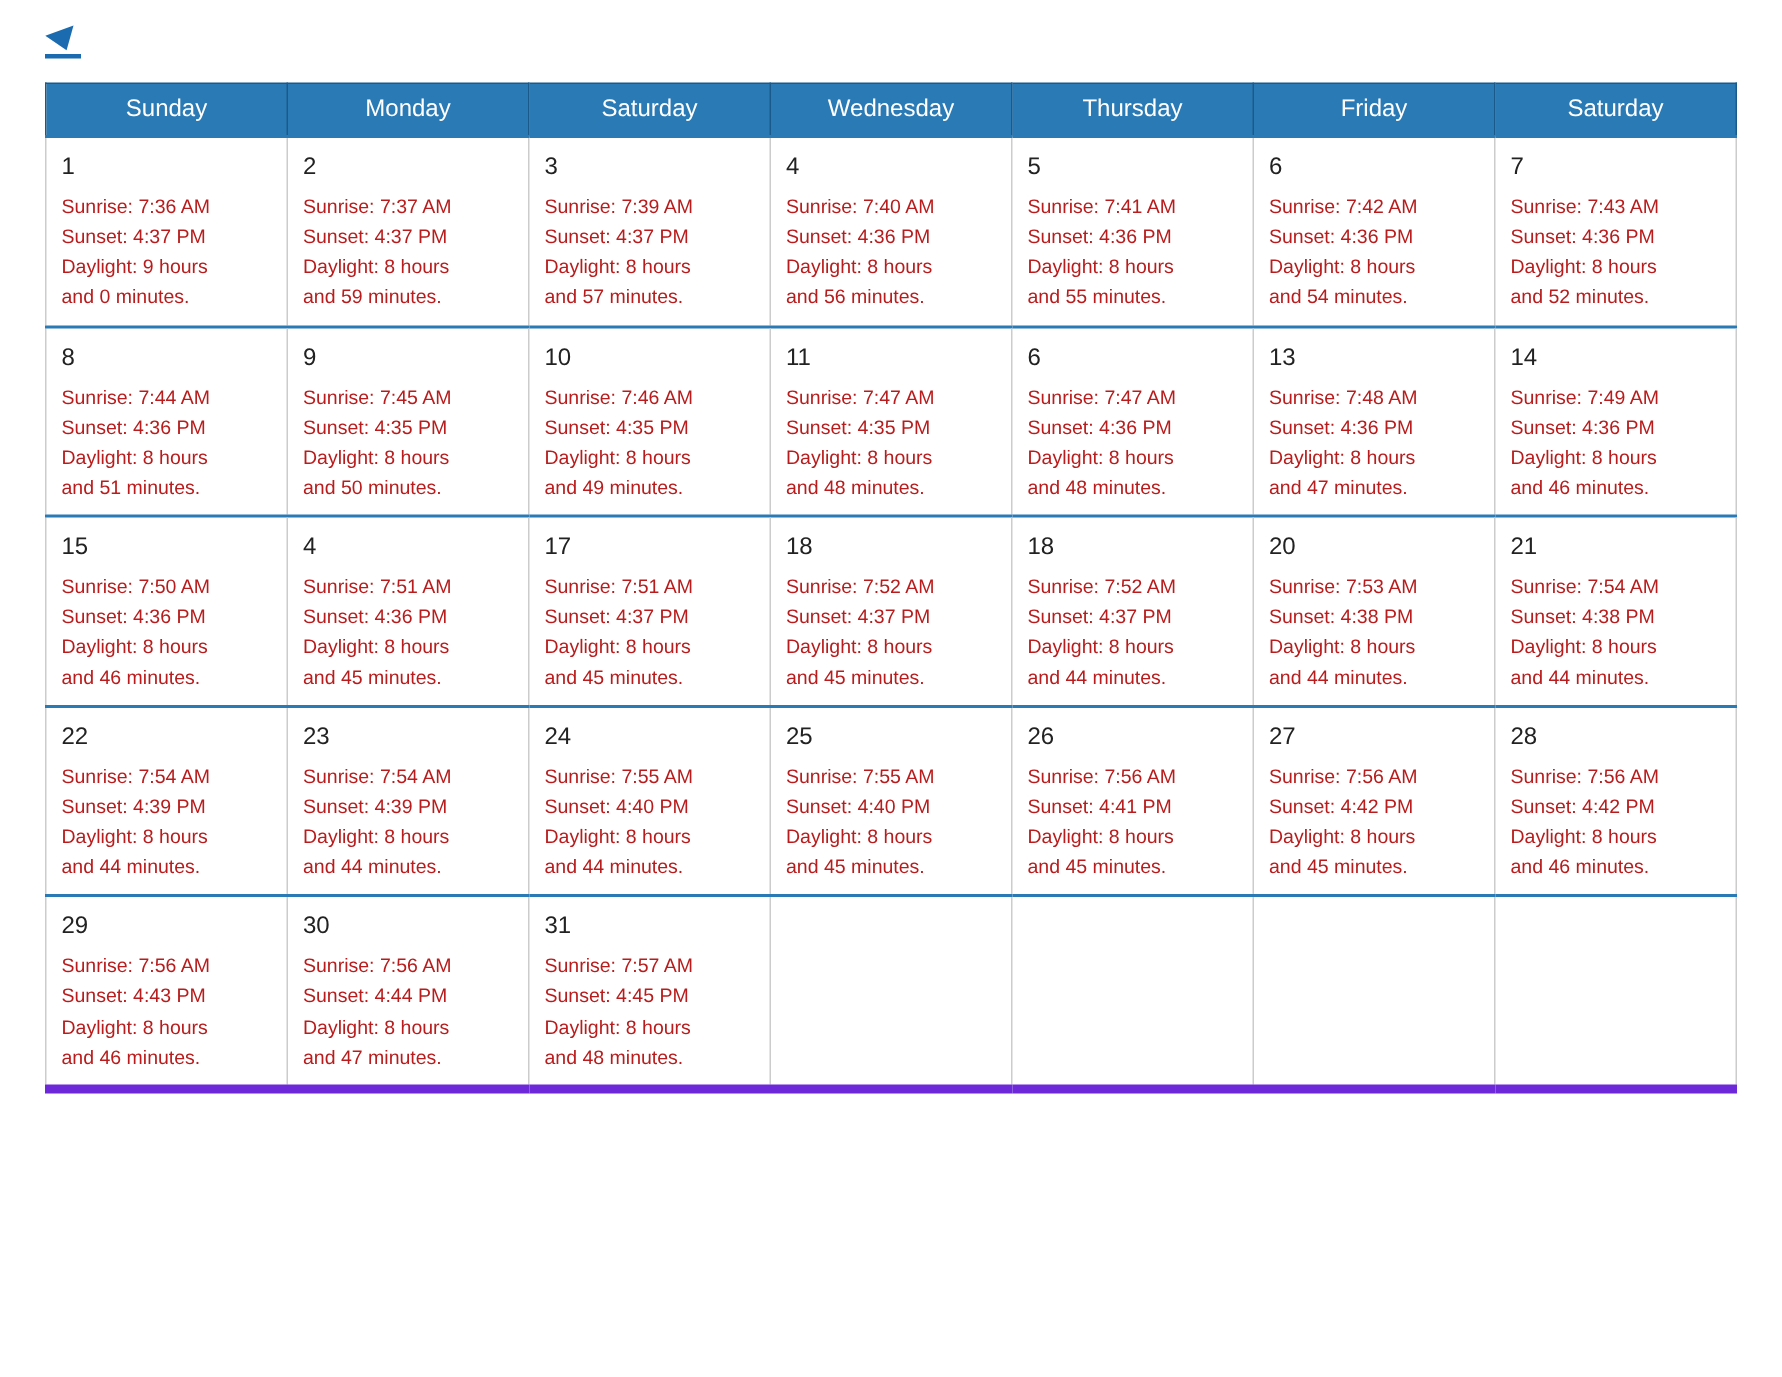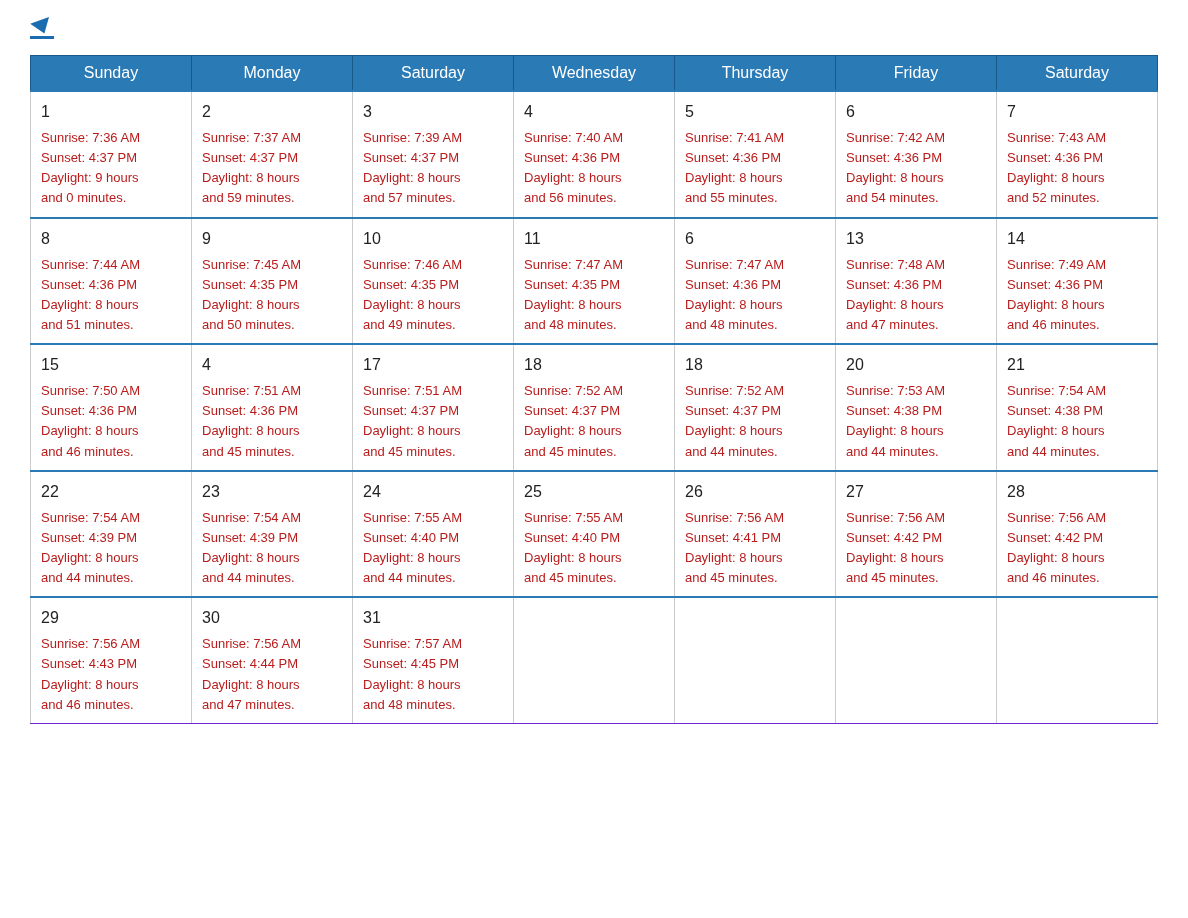--- a/index.html
+++ b/index.html
@@ -92,21 +92,21 @@
       color: #222;
       display: block;
       margin-bottom: 4px;
     }
     .calendar td .day-info {
       color: #b91c1c;
       font-size: 13px;
       line-height: 1.55;
     }
     .calendar tr:last-child td {
-      border-bottom: 1px solid #6d28d9;
+      border-bottom: 6px solid #6d28d9;
       margin-left: 36px;
     }
     .empty-cell {
       background: #fff;
     }
   </style>
 </head>
 <body>
 
 <div class="header">

